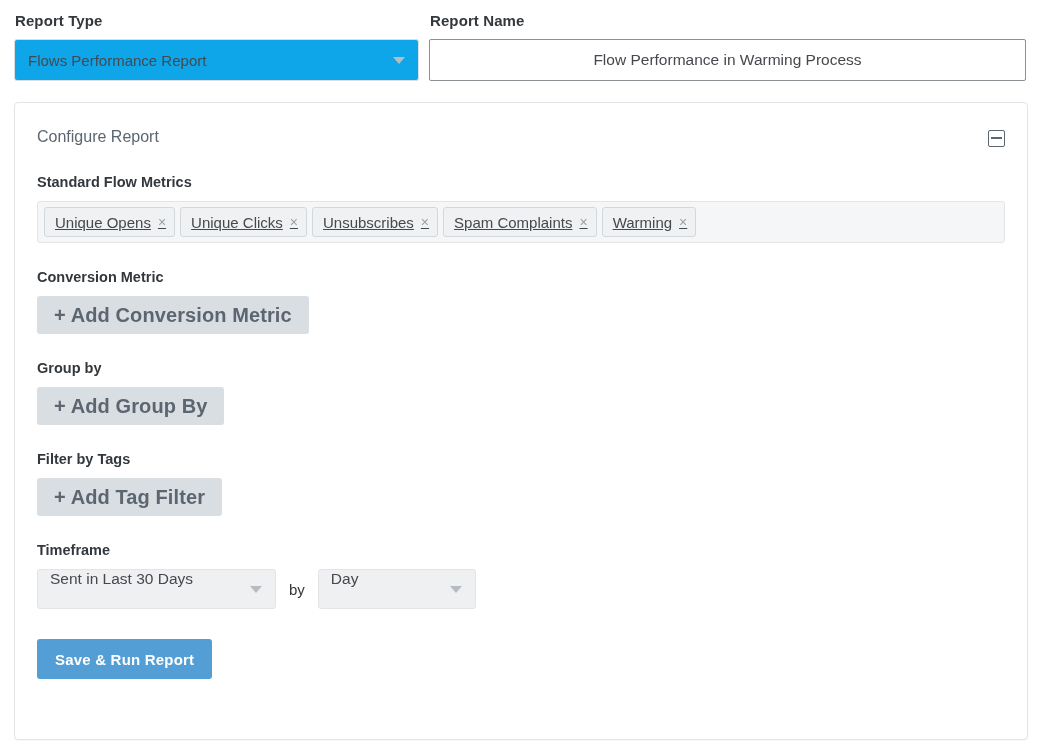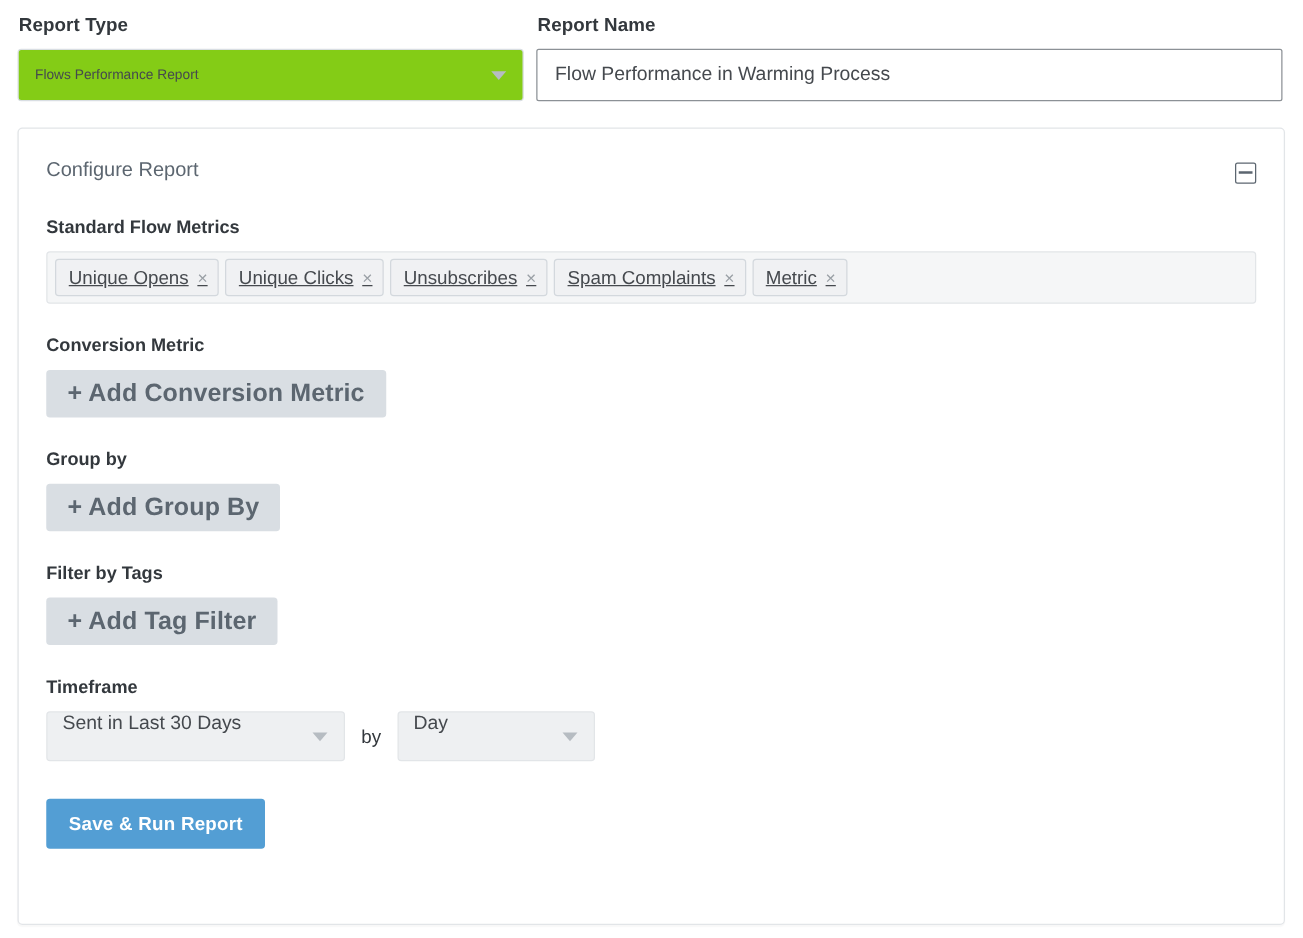--- a/index.html
+++ b/index.html
@@ -31,28 +31,28 @@
     font-weight: bold;
     color: #33383d;
     letter-spacing: .1px;
     margin: 0 0 9px 1px;
     line-height: 18px;
   }
 
   .select-box {
     position: relative;
     height: 42px;
-    background: #84cc16;
+    background: #0ea5e9;
     border: 1px solid #d9dee3;
     border-radius: 3px;
     box-sizing: border-box;
     display: flex;
     align-items: center;
     padding: 0 34px 0 13px;
-    font-size: 11px;
+    font-size: 15px;
     color: #45494e;
     cursor: pointer;
     white-space: nowrap;
     overflow: hidden;
   }
   .caret {
     position: absolute;
     right: 13px;
     top: 50%;
     margin-top: -3px;
@@ -68,20 +68,21 @@
     box-sizing: border-box;
     width: 100%;
     background: #ffffff;
     border: 1px solid #8c9196;
     border-radius: 2px;
     font-family: "Liberation Sans", sans-serif;
     font-size: 15.5px;
     color: #45494e;
     padding: 0 14px;
     outline: none;
+    text-align: center;
   }
 
   
   .panel {
     margin: 21px 14px 0 14px;
     border: 1px solid #e2e5e8;
     border-radius: 4px;
     background: #ffffff;
     box-sizing: border-box;
     height: 638px;
@@ -272,21 +273,21 @@
         </span>
         <span class="tag">
           <span>Unsubscribes</span>
           <span class="tag-remove">×</span>
         </span>
         <span class="tag">
           <span>Spam Complaints</span>
           <span class="tag-remove">×</span>
         </span>
         <span class="tag">
-          <span>Metric</span>
+          <span>Warming</span>
           <span class="tag-remove">×</span>
         </span>
       </div>
 
     <div class="section-label">Conversion Metric</div>
     <button class="gray-btn">+ Add Conversion Metric</button>
 
     <div class="section-label">Group by</div>
     <button class="gray-btn">+ Add Group By</button>
 

